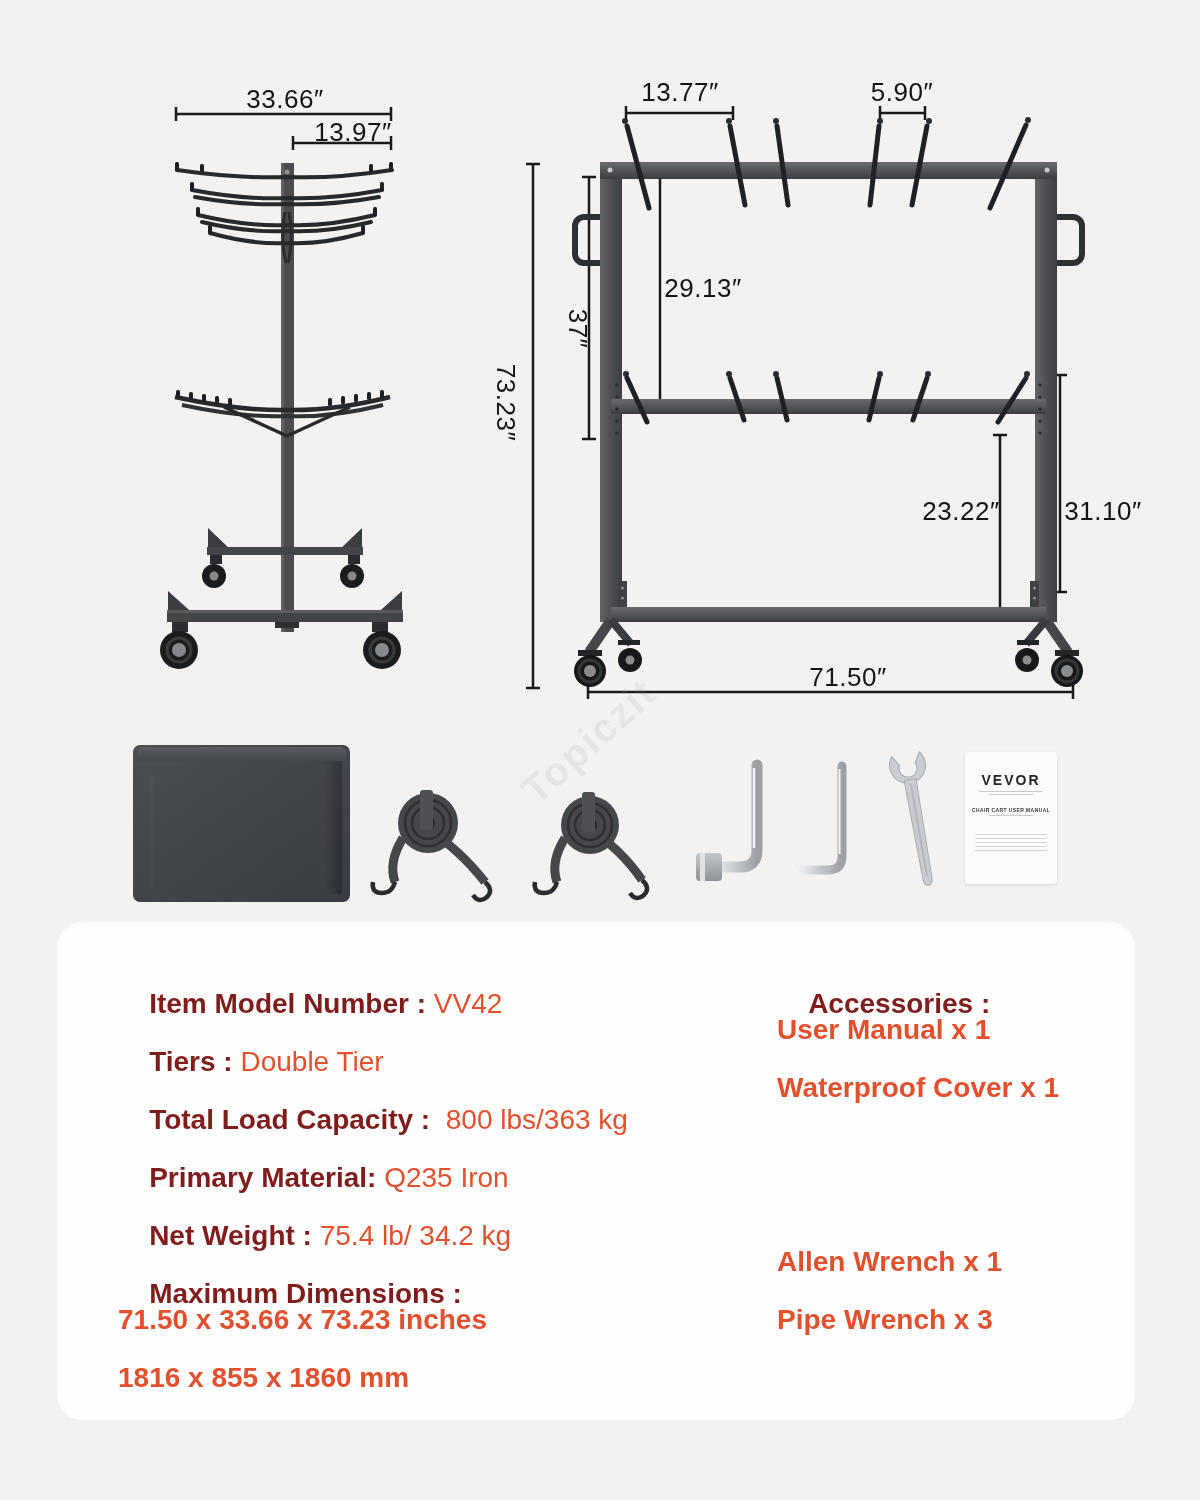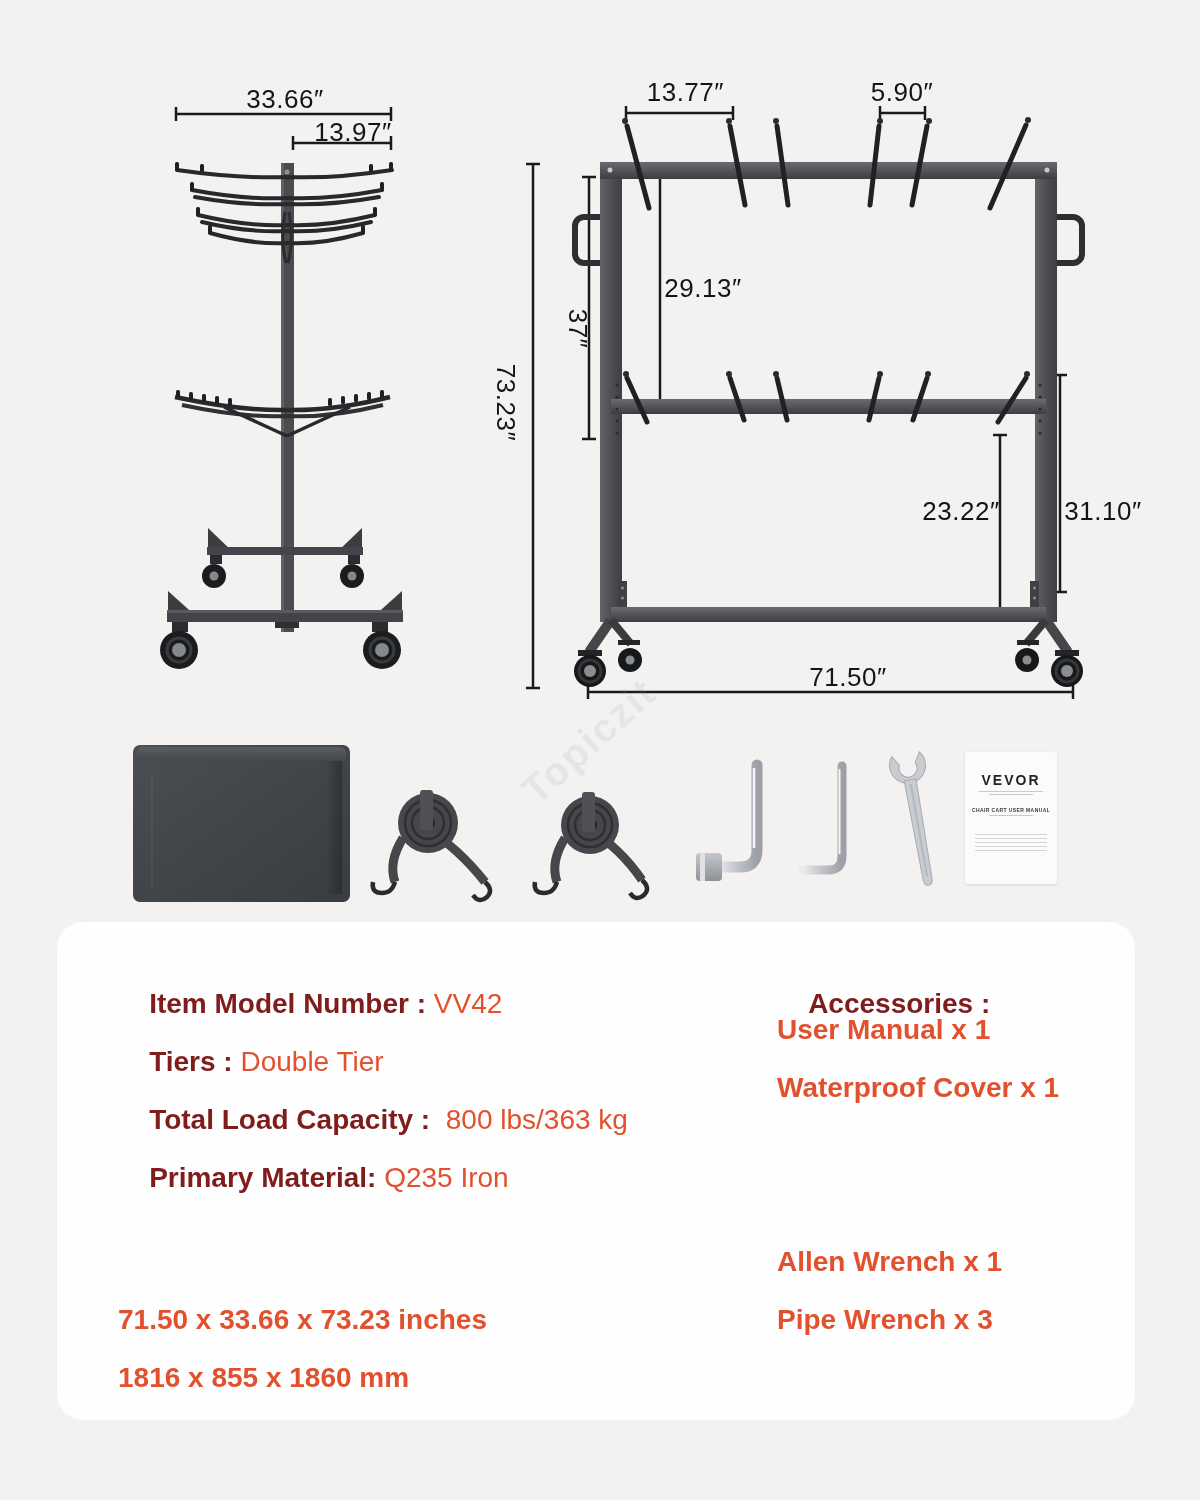--- a/index.html
+++ b/index.html
@@ -246,21 +246,21 @@
       <circle cx="100" cy="611" r="16" fill="#17181a"></circle>
         <circle cx="100" cy="611" r="6" fill="#8a8d90"></circle>
       <circle cx="100" cy="611" r="11" fill="none" stroke="#35363a" stroke-width="3"></circle>
       <circle cx="537" cy="600" r="12" fill="#17181a"></circle>
         <circle cx="537" cy="600" r="4.5" fill="#8a8d90"></circle>
       <circle cx="577" cy="611" r="16" fill="#17181a"></circle>
         <circle cx="577" cy="611" r="6" fill="#8a8d90"></circle>
       <circle cx="577" cy="611" r="11" fill="none" stroke="#35363a" stroke-width="3"></circle>
     </g>
   </svg>
-  <div class="dim-label" style="left:584px;top:77px;width:140px;text-align:right;">13.77″</div>
+  <div class="dim-label" style="left:610px;top:77px;width:140px;">13.77″</div>
   <div class="dim-label" style="left:832px;top:77px;width:140px;">5.90″</div>
   <div class="dim-label vert" style="left:450px;top:387px;width:110px;">73.23″</div>
   <div class="dim-label vert" style="left:547px;top:313px;width:60px;">37″</div>
   <div class="dim-label" style="left:633px;top:273px;width:140px;">29.13″</div>
   <div class="dim-label" style="left:891px;top:496px;width:140px;">23.22″</div>
   <div class="dim-label" style="left:1033px;top:496px;width:140px;">31.10″</div>
   <div class="dim-label" style="left:778px;top:662px;width:140px;">71.50″</div>
 
   <div class="watermark">Topiczit</div>
 
@@ -346,20 +346,26 @@
   </div>
   <div class="spec-row" style="left:118px;top:1014px;">
     <span class="lbl">Tiers : </span><span class="val">Double Tier</span>
   </div>
   <div class="spec-row" style="left:118px;top:1072px;">
     <span class="lbl">Total Load Capacity : </span><span class="val"> 800 lbs/363 kg</span>
   </div>
   <div class="spec-row" style="left:118px;top:1130px;">
     <span class="lbl">Primary Material: </span><span class="val">Q235 Iron</span>
   </div>
+  <div class="spec-row" style="left:118px;top:1188px;">
+    <span class="lbl">Net Weight : </span><span class="val">75.4 lb/ 34.2 kg</span>
+  </div>
+  <div class="spec-row" style="left:118px;top:1246px;">
+    <span class="lbl">Maximum Dimensions : </span>
+  </div>
   <div class="spec-orange" style="left:118px;top:1304px;">71.50 x 33.66 x 73.23 inches</div>
   <div class="spec-orange" style="left:118px;top:1362px;">1816 x 855 x 1860 mm</div>
 
   <div class="spec-row" style="left:777px;top:956px;">
     <span class="lbl">Accessories : </span>
   </div>
   <div class="spec-orange" style="left:777px;top:1014px;">User Manual x 1</div>
   <div class="spec-orange" style="left:777px;top:1072px;">Waterproof Cover x 1</div>
   <div class="spec-orange" style="left:777px;top:1246px;">Allen Wrench x 1</div>
   <div class="spec-orange" style="left:777px;top:1304px;">Pipe Wrench x 3</div>

